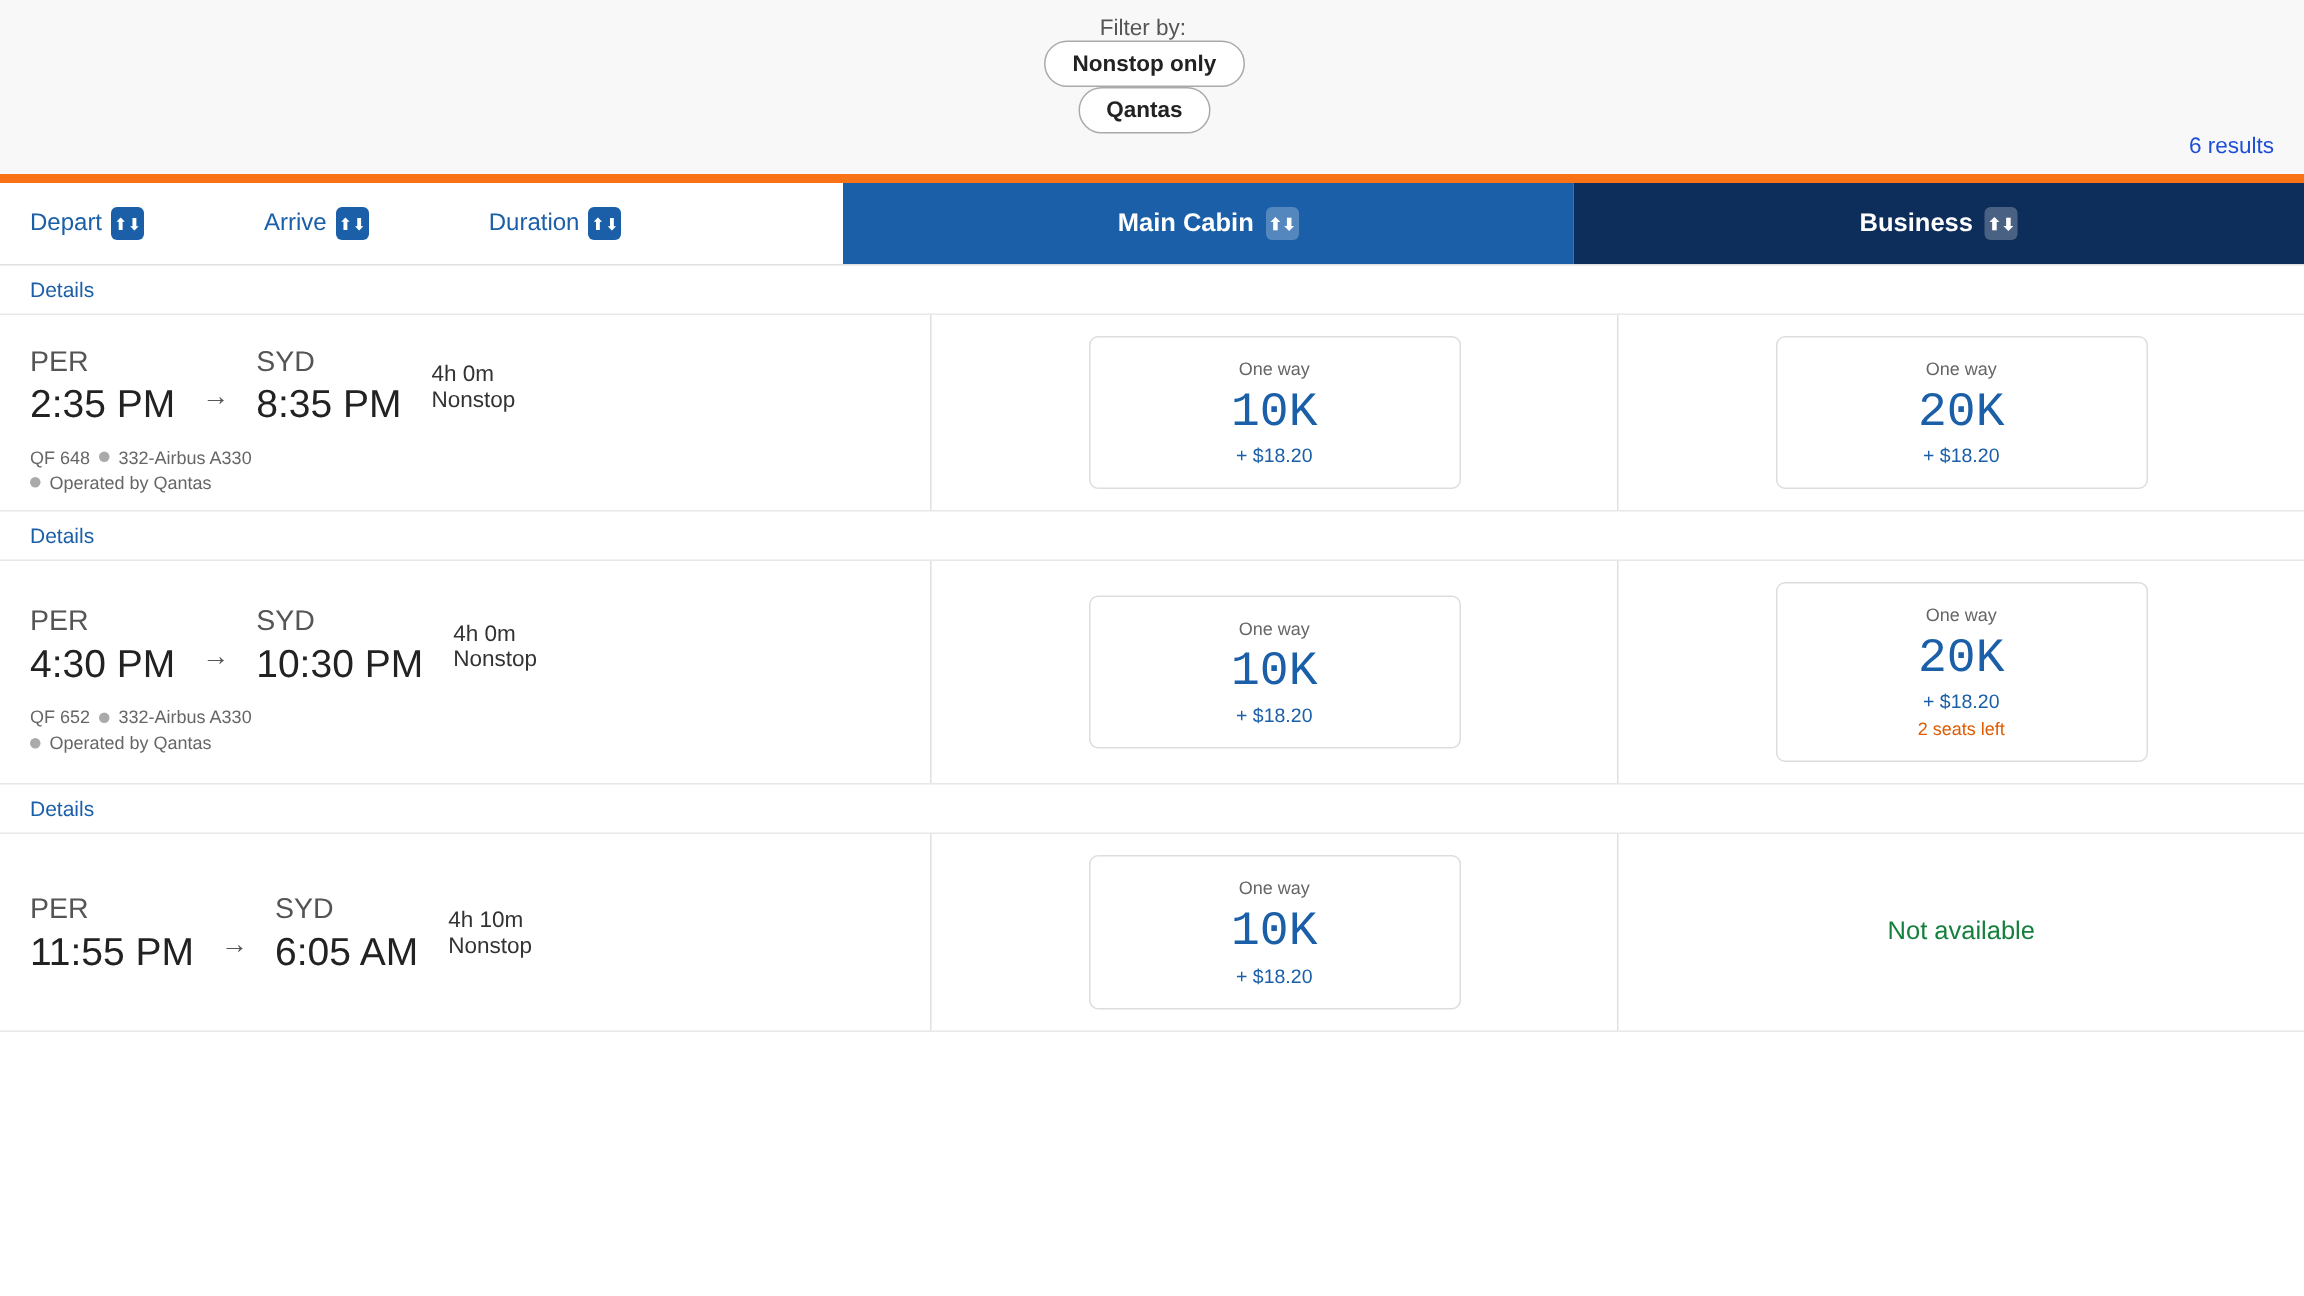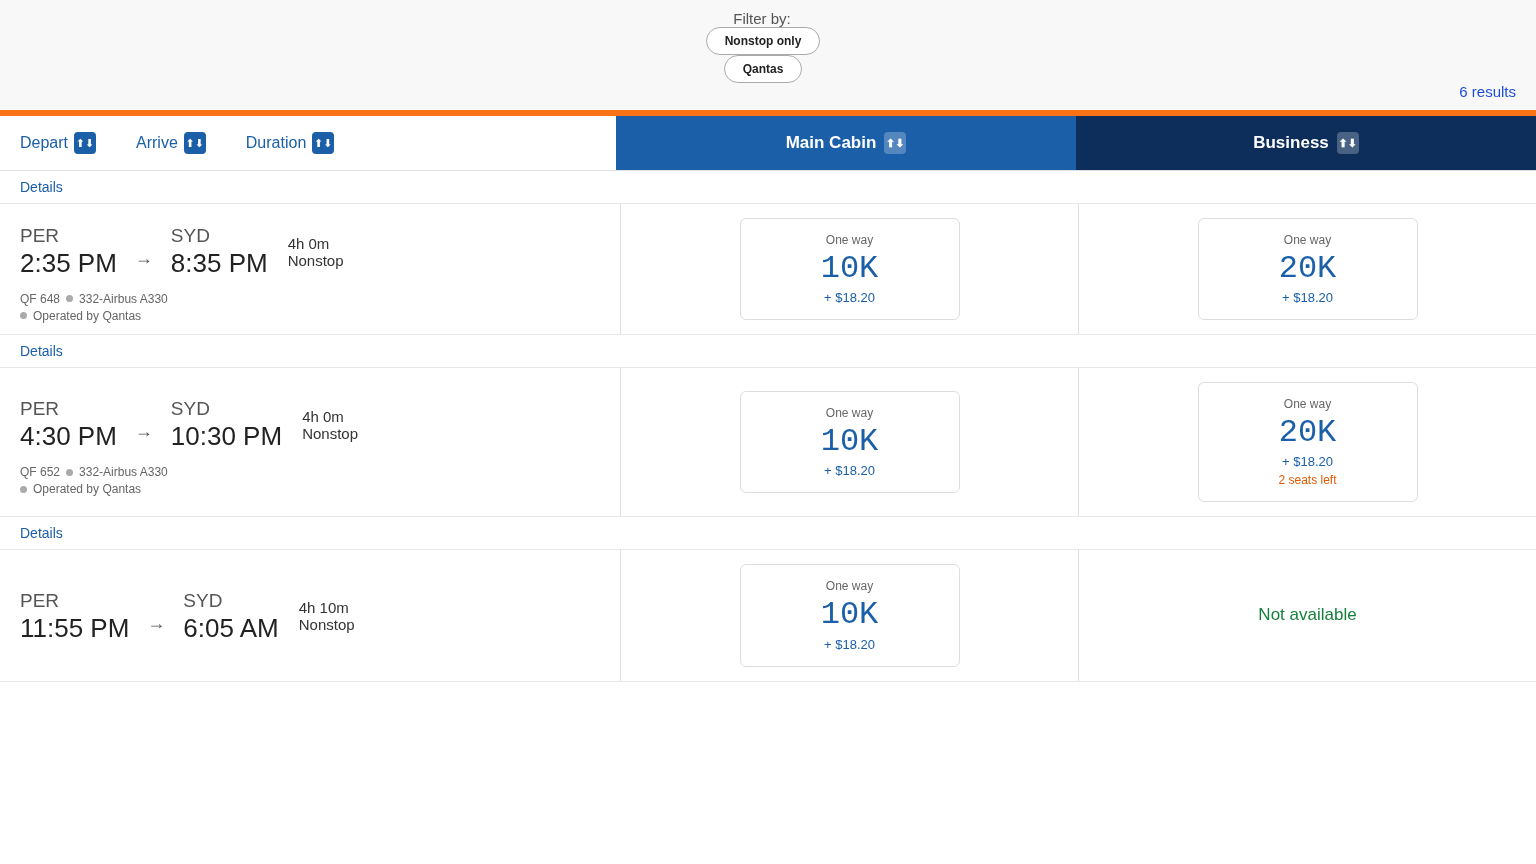--- a/index.html
+++ b/index.html
@@ -21,21 +21,21 @@
     }
     .filter-label {
       color: #555;
       font-size: 15px;
       margin-right: 12px;
     }
     .filter-chip {
       border: 1.5px solid #aaa;
       border-radius: 20px;
       padding: 6px 18px;
-      font-size: 12px;
+      font-size: 15px;
       font-weight: 600;
       background: #fff;
       cursor: pointer;
       margin-right: 10px;
       color: #222;
     }
     .results-count {
       margin-left: auto;
       font-size: 15px;
       color: #1d4ed8;
@@ -44,23 +44,23 @@
     
     .col-headers {
       display: flex;
       align-items: stretch;
       margin: 0;
       border-bottom: 1px solid #e0e0e0;
     }
     .col-left {
       display: flex;
       align-items: center;
-      width: 616px;
+      width: 562px;
       padding: 16px 20px;
-      gap: 40px;
+      gap: 80px;
     }
     .col-sort-btn {
       display: flex;
       align-items: center;
       gap: 6px;
       color: #1a5fa8;
       font-size: 16px;
       font-weight: 500;
       cursor: pointer;
       background: none;
@@ -202,21 +202,21 @@
       align-items: center;
       justify-content: center;
       padding: 14px;
       border-left: 1px solid #e0e0e0;
     }
     .price-card {
       border: 1.5px solid #ddd;
       border-radius: 6px;
       padding: 14px 20px;
       text-align: center;
-      width: 220px;
+      width: 248px;
       min-height: 90px;
       display: flex;
       flex-direction: column;
       align-items: center;
       justify-content: center;
       gap: 2px;
     }
     .one-way-label {
       font-size: 12px;
       color: #666;

